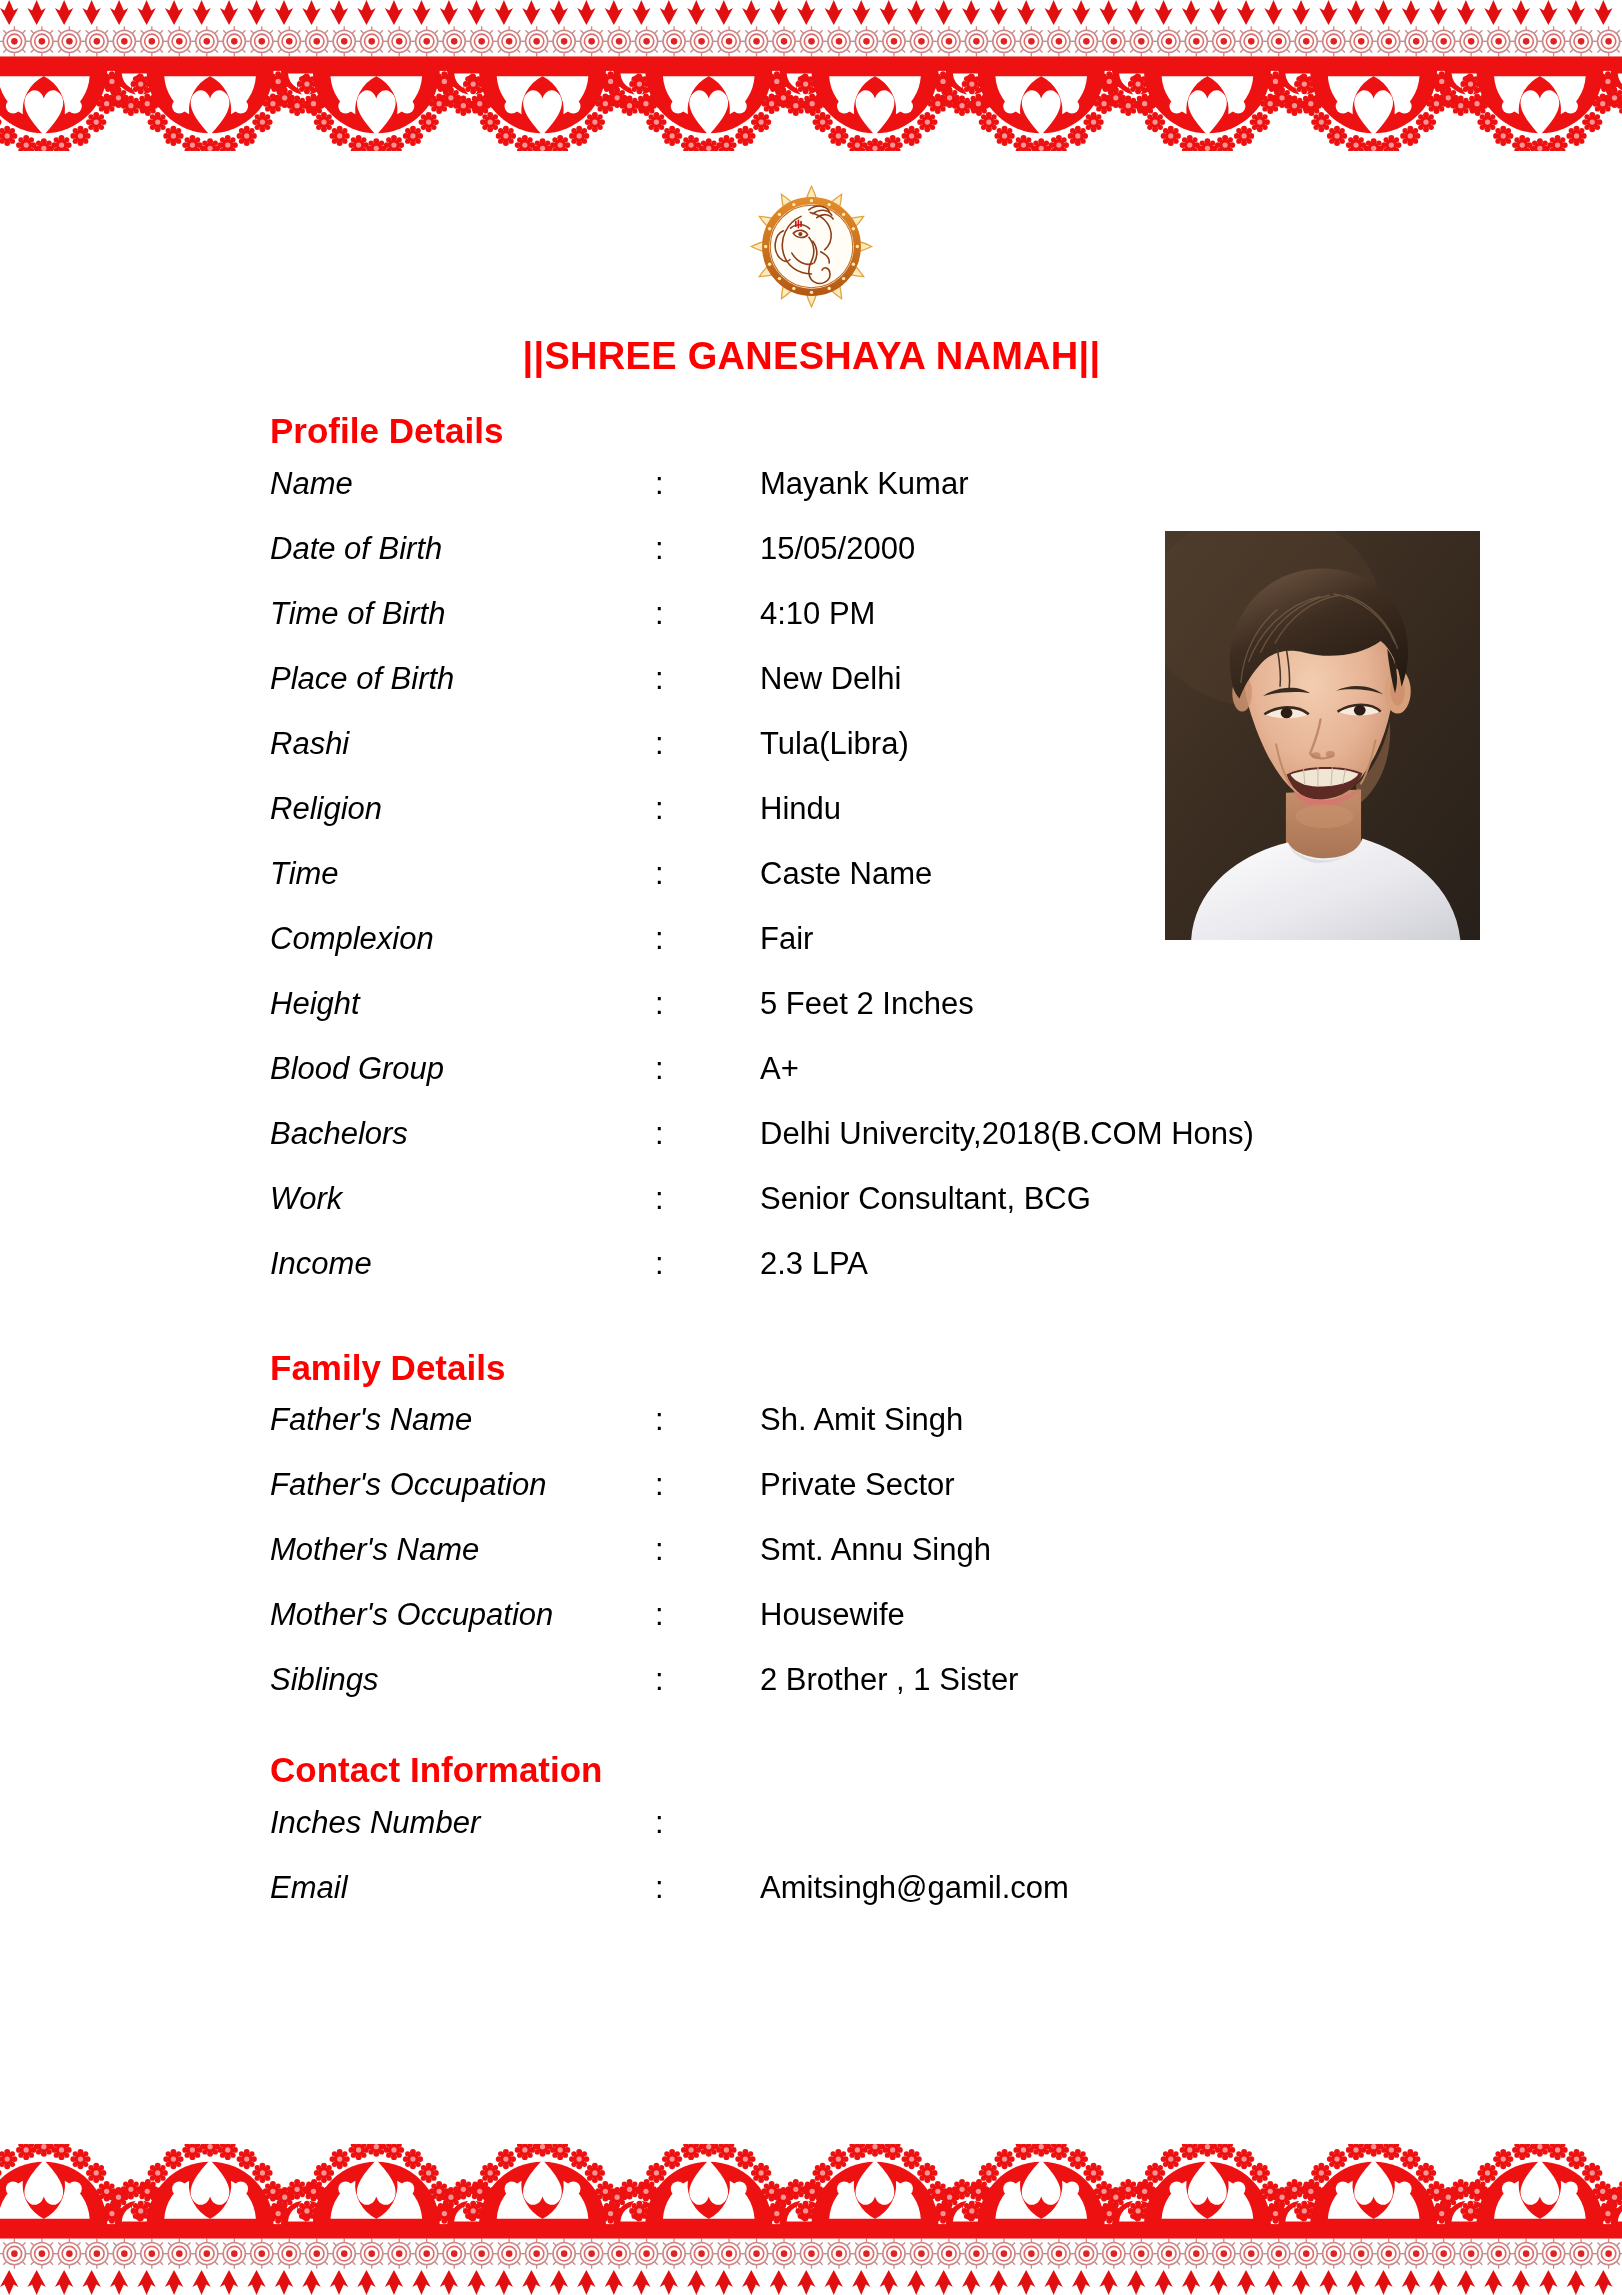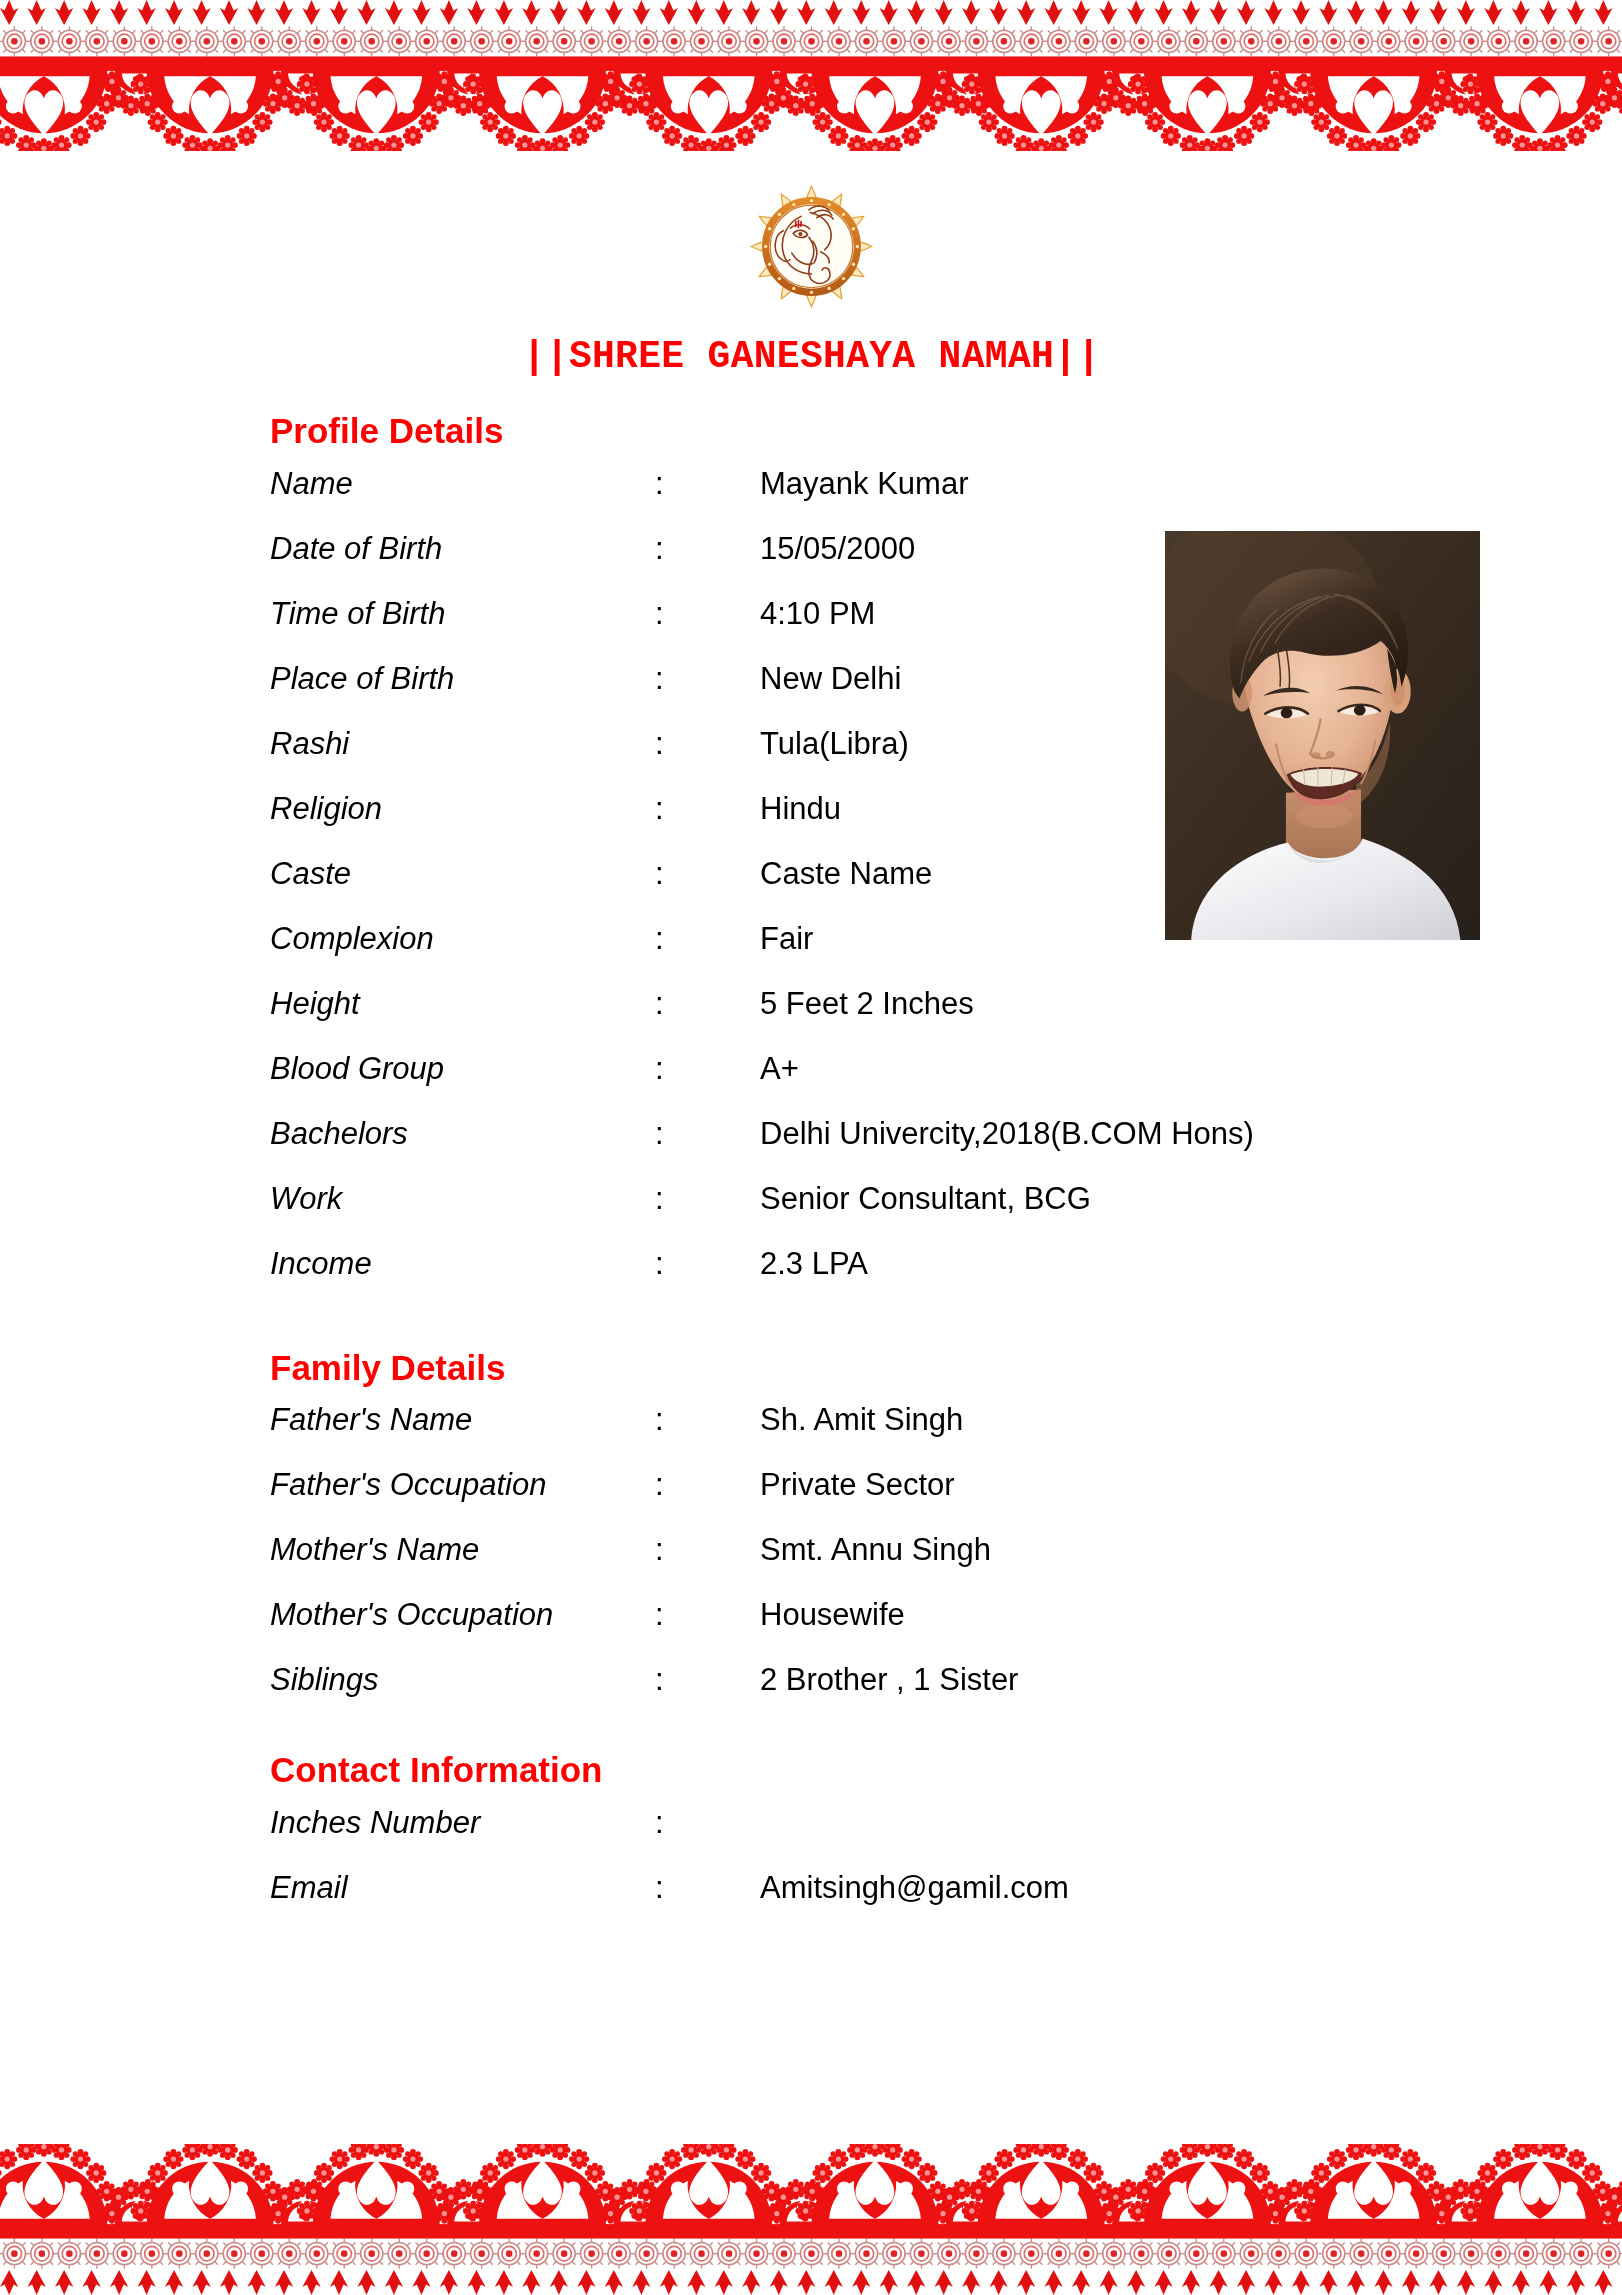--- a/index.html
+++ b/index.html
@@ -42,21 +42,20 @@
     position: absolute;
     left: 0;
     top: 335px;
     width: 1623px;
     text-align: center;
     color: #ff0000;
     font-size: 38px;
     font-weight: bold;
     letter-spacing: 0.3px;
     white-space: nowrap;
-    font-family: Liberation Mono, monospace;
   }
 
   
   .content {
     position: absolute;
     left: 0;
     top: 412px;
     width: 1322px;
   }
   .section-heading {
@@ -733,21 +732,21 @@
         <span class="label">Rashi</span>
         <span class="colon">:</span>
         <span class="value">Tula(Libra)</span>
       </div>
       <div class="row">
         <span class="label">Religion</span>
         <span class="colon">:</span>
         <span class="value">Hindu</span>
       </div>
       <div class="row">
-        <span class="label">Caste</span>
+        <span class="label">Time</span>
         <span class="colon">:</span>
         <span class="value">Caste Name</span>
       </div>
       <div class="row">
         <span class="label">Complexion</span>
         <span class="colon">:</span>
         <span class="value">Fair</span>
       </div>
       <div class="row">
         <span class="label">Height</span>

